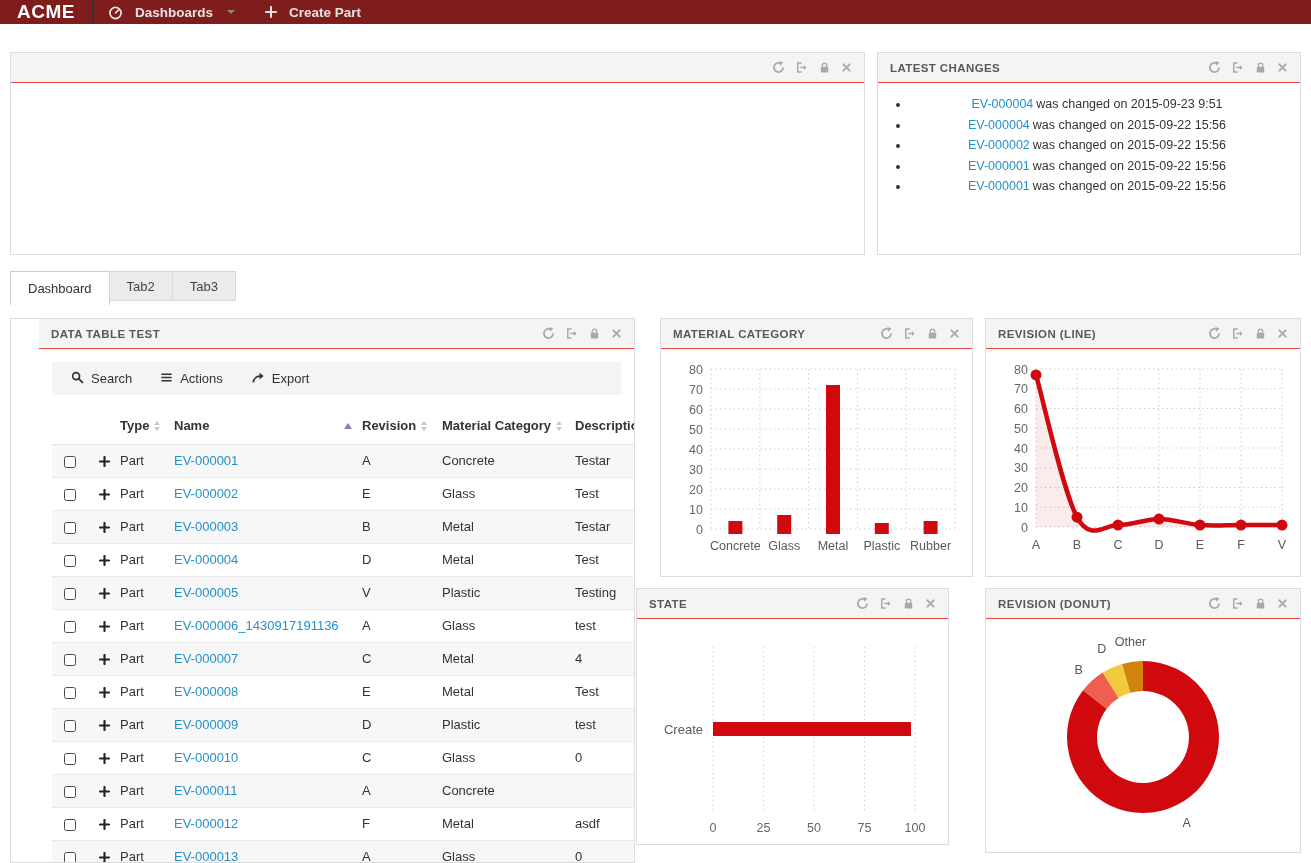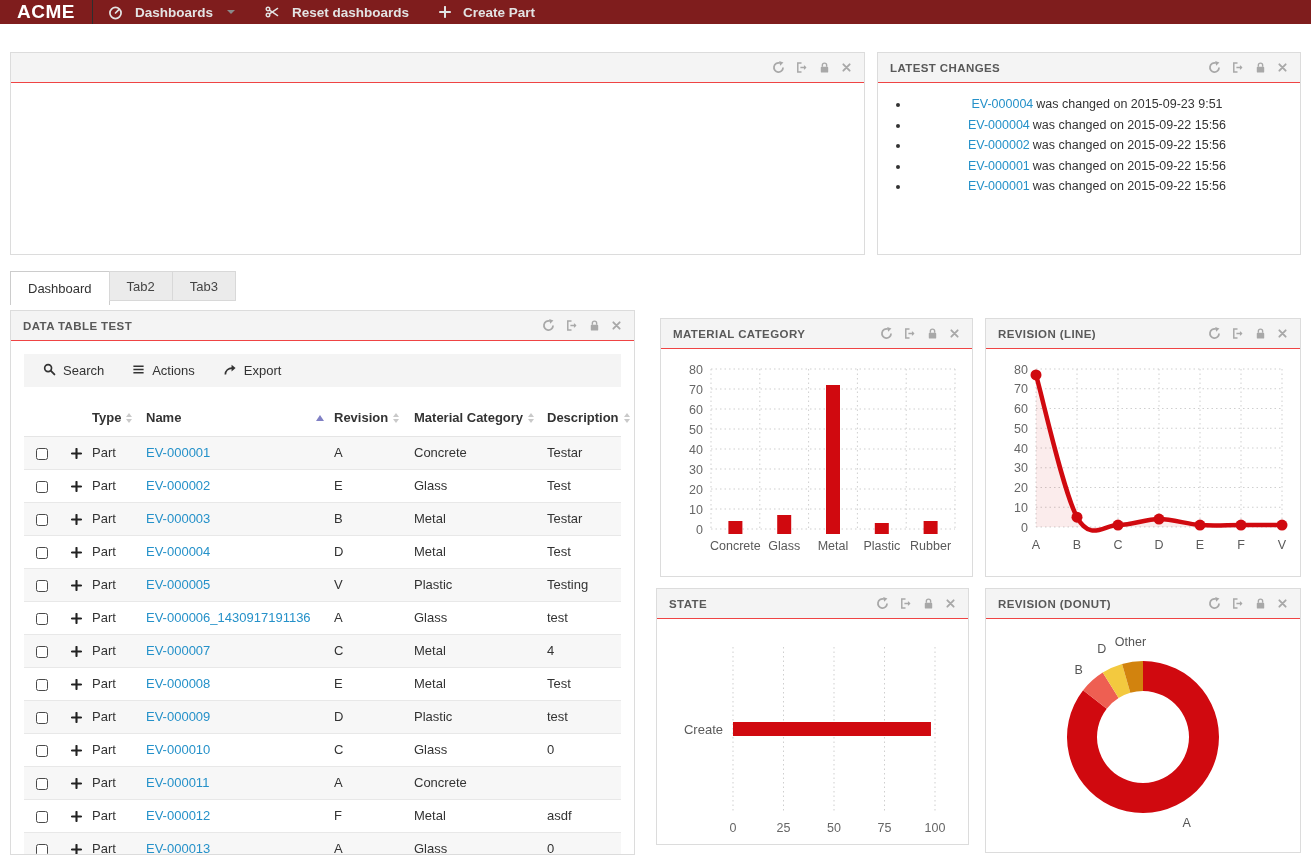--- a/index.html
+++ b/index.html
@@ -19,24 +19,24 @@
 
   
   .panel { position:absolute; border:1px solid #dcdcdc; background:#fff; }
   .panel-header { height:30px; background:#f4f4f4; border-bottom:1px solid #ef4444; display:flex; align-items:center; padding:0 12px; }
   .panel-title { font-size:11.5px; font-weight:700; color:#595959; letter-spacing:.4px; }
   .panel-tools { margin-left:auto; display:flex; align-items:center; gap:10px; color:#a8a8a8; }
   .tool { display:flex; cursor:pointer; color:#a8a8a8; }
 
   #panel-empty   { left:10px;  top:52px;  width:855px; height:203px; }
   #panel-changes { left:877px; top:52px;  width:424px; height:203px; }
-  #panel-table   { left:10px;  top:310px; width:625px; height:545px; overflow:hidden; }
+  #panel-table   { left:10px;  top:318px; width:625px; height:545px; overflow:hidden;padding-left:28px; }
   #panel-mc      { left:660px; top:318px; width:313px; height:259px; }
   #panel-rl      { left:985px; top:318px; width:316px; height:259px; }
-  #panel-st      { left:656px; top:588px; width:313px; height:257px; }
+  #panel-st      { left:636px; top:588px; width:313px; height:257px; }
   #panel-rd      { left:985px; top:588px; width:316px; height:265px; }
 
   
   .changes-body { padding:14px 16px 0 32px;text-align:center; }
   .changes-body li { font-size:12.5px; color:#333; margin-bottom:6.5px; }
   a.link { color:#2591c9; text-decoration:none; cursor:pointer; }
   .changes-body a.link { margin-right:3px; }
 
   
   .tabs { position:absolute; left:10px; top:271px; display:flex; align-items:flex-start; z-index:5; }
@@ -76,31 +76,20 @@
   <div class="nav-items">
     <div class="nav-item">
       <span>
           <svg width="15" height="15" viewBox="0 0 15 15">
             <circle cx="7.5" cy="8" r="5.6" fill="none" stroke="currentColor" stroke-width="1.7"></circle>
             <line x1="7.5" y1="8" x2="10.6" y2="4.9" stroke="currentColor" stroke-width="1.7" stroke-linecap="round"></line>
           </svg>
         </span>
       <span>Dashboards</span>
       <span class="caret-down"></span>
-    </div>
-    <div class="nav-item">
-      <span>
-          <svg width="15" height="14" viewBox="0 0 15 14">
-            <circle cx="3" cy="4" r="1.8" fill="none" stroke="currentColor" stroke-width="1.4"></circle>
-            <circle cx="3" cy="10" r="1.8" fill="none" stroke="currentColor" stroke-width="1.4"></circle>
-            <line x1="4.5" y1="5.1" x2="12.6" y2="10.6" stroke="currentColor" stroke-width="1.4" stroke-linecap="round"></line>
-            <line x1="4.5" y1="8.9" x2="12.6" y2="3.4" stroke="currentColor" stroke-width="1.4" stroke-linecap="round"></line>
-          </svg>
-        </span>
-      <span>Reset dashboards</span>
     </div>
     <div class="nav-item">
       <span>
           <svg width="12" height="12" viewBox="0 0 13 13">
             <path d="M6.5 1 V12 M1 6.5 H12" stroke="currentColor" stroke-width="2.2" stroke-linecap="round"></path>
           </svg>
         </span>
       <span>Create Part</span>
     </div>
   </div>

